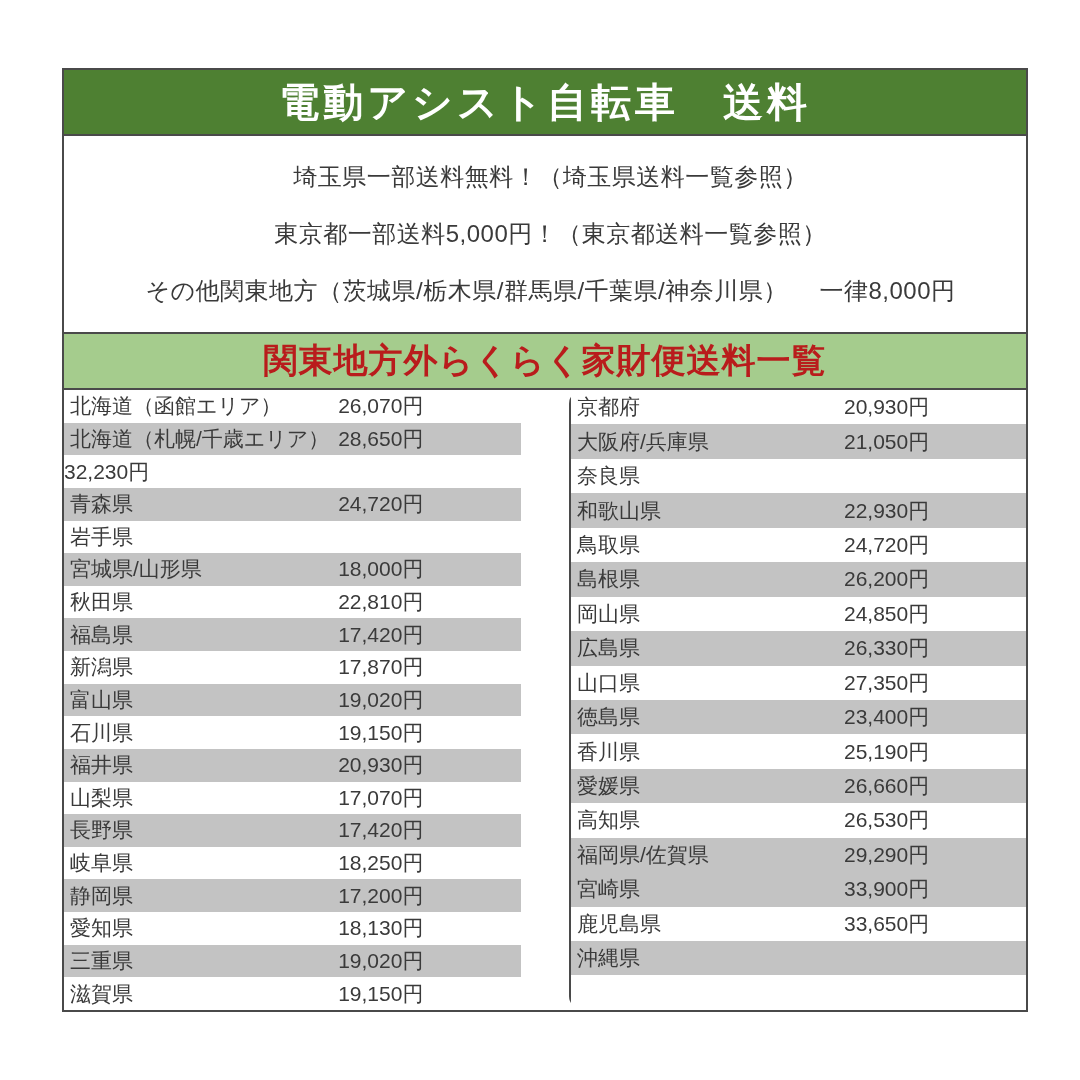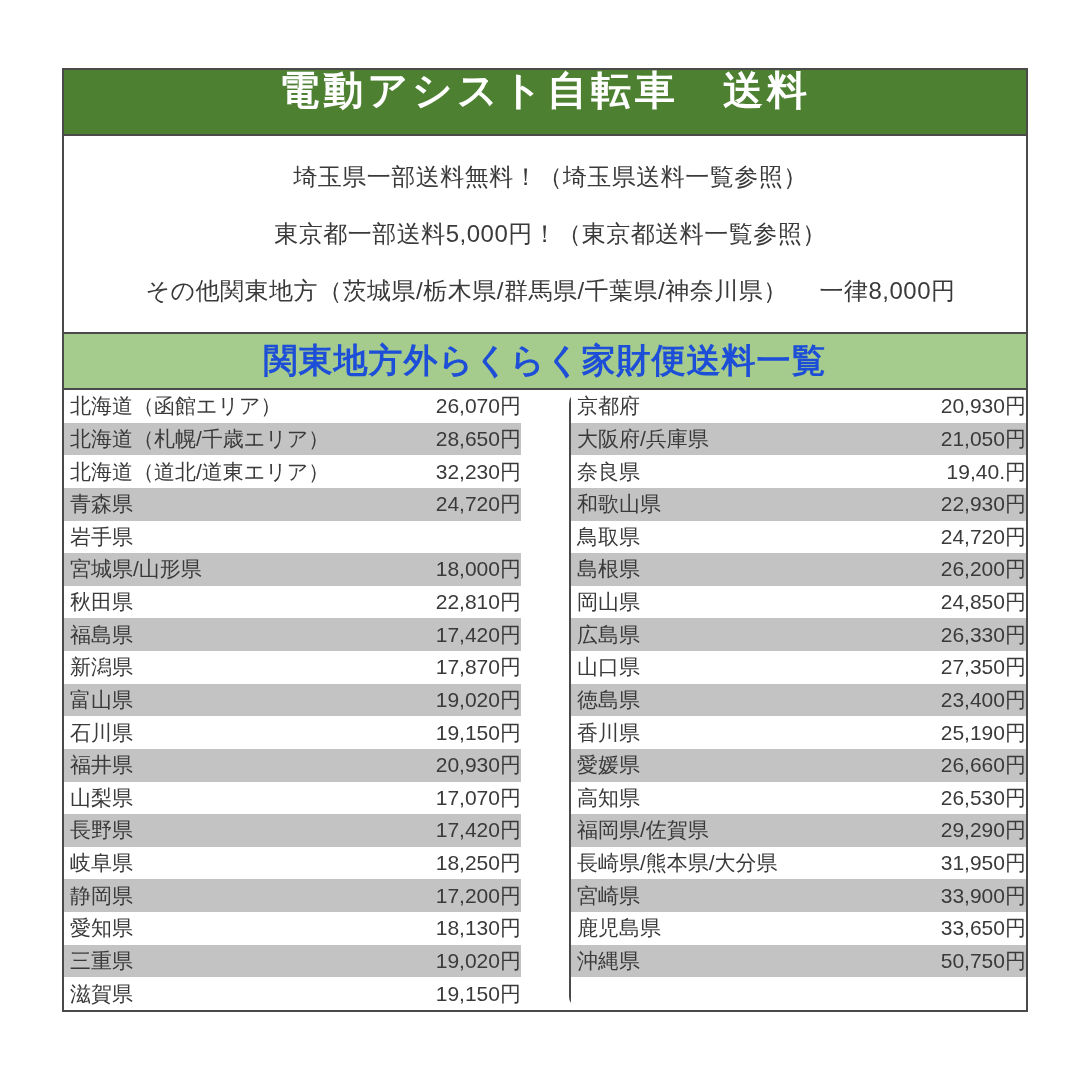--- a/index.html
+++ b/index.html
@@ -26,21 +26,21 @@
     display:flex;
     flex-direction:column;
     background:#ffffff;
   }
   .title-bar{
     height:66px;
     flex:0 0 66px;
     background:var(--header_bg);
     border-bottom:2px solid var(--border);
     display:flex;
-    align-items:flex-start;
+    align-items:center;
     justify-content:center;
   }
   .title-bar .title{
     color:var(--header_text);
     font-size:40px;
     font-weight:bold;
     letter-spacing:4px;
     line-height:1;
   }
   .notes{
@@ -65,21 +65,21 @@
     background:var(--subheader_bg);
     border-top:2px solid var(--border);
     border-bottom:2px solid var(--border);
     display:flex;
     align-items:center;
     justify-content:center;
   }
   .subheader .subtitle{
     font-size:34px;
     font-weight:bold;
-    color:#1d4ed8;
+    color:#b91c1c;
     letter-spacing:1px;
   }
   .fee-table{
     flex:1 1 auto;
     display:flex;
     background:#ffffff;
   }
   .fee-col{
     width:50%;
     display:flex;
@@ -104,21 +104,20 @@
   .cell{
     overflow:hidden;
     white-space:nowrap;
   }
   .cell.name{
     width:60%;
     padding-left:6px;
   }
   .cell.price{
     width:40%;
-    text-align:right;
   }
 </style>
 </head>
 <body>
 
 <div class="sheet">
 
   <div class="title-bar">
     <div class="title">電動アシスト自転車　送料</div>
   </div>
@@ -137,21 +136,20 @@
     <div class="fee-col left" id="left-col">
         <div class="trow">
           <div class="cell name">北海道（函館エリア）</div>
           <div class="cell price">26,070円</div>
         </div>
         <div class="trow alt">
           <div class="cell name">北海道（札幌/千歳エリア）</div>
           <div class="cell price">28,650円</div>
         </div>
         <div class="trow">
-          <div class="cell name">北海道（道北/道東エリア）</div>
           <div class="cell price">32,230円</div>
         </div>
         <div class="trow alt">
           <div class="cell name">青森県</div>
           <div class="cell price">24,720円</div>
         </div>
         <div class="trow">
           <div class="cell name">岩手県</div>
         </div>
         <div class="trow alt">
@@ -215,21 +213,20 @@
         <div class="trow">
           <div class="cell name">京都府</div>
           <div class="cell price">20,930円</div>
         </div>
         <div class="trow alt">
           <div class="cell name">大阪府/兵庫県</div>
           <div class="cell price">21,050円</div>
         </div>
         <div class="trow">
           <div class="cell name">奈良県</div>
-          <div class="cell price">19,40.円</div>
         </div>
         <div class="trow alt">
           <div class="cell name">和歌山県</div>
           <div class="cell price">22,930円</div>
         </div>
         <div class="trow">
           <div class="cell name">鳥取県</div>
           <div class="cell price">24,720円</div>
         </div>
         <div class="trow alt">
@@ -261,35 +258,30 @@
           <div class="cell price">26,660円</div>
         </div>
         <div class="trow">
           <div class="cell name">高知県</div>
           <div class="cell price">26,530円</div>
         </div>
         <div class="trow alt">
           <div class="cell name">福岡県/佐賀県</div>
           <div class="cell price">29,290円</div>
         </div>
-        <div class="trow">
-          <div class="cell name">長崎県/熊本県/大分県</div>
-          <div class="cell price">31,950円</div>
-        </div>
         <div class="trow alt">
           <div class="cell name">宮崎県</div>
           <div class="cell price">33,900円</div>
         </div>
         <div class="trow">
           <div class="cell name">鹿児島県</div>
           <div class="cell price">33,650円</div>
         </div>
         <div class="trow alt">
           <div class="cell name">沖縄県</div>
-          <div class="cell price">50,750円</div>
         </div>
         <div class="trow">
           <div class="cell name"></div>
           <div class="cell price"></div>
         </div>
       </div>
   </div>
 
 </div>
 

